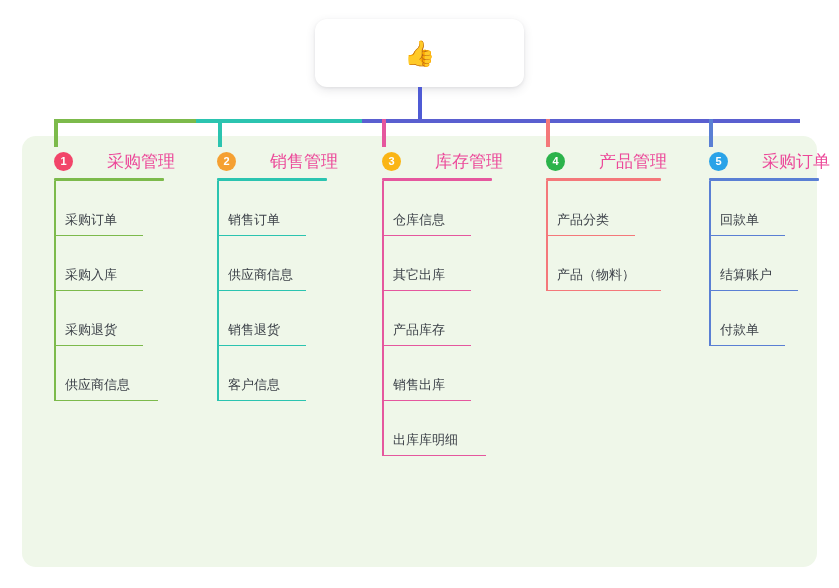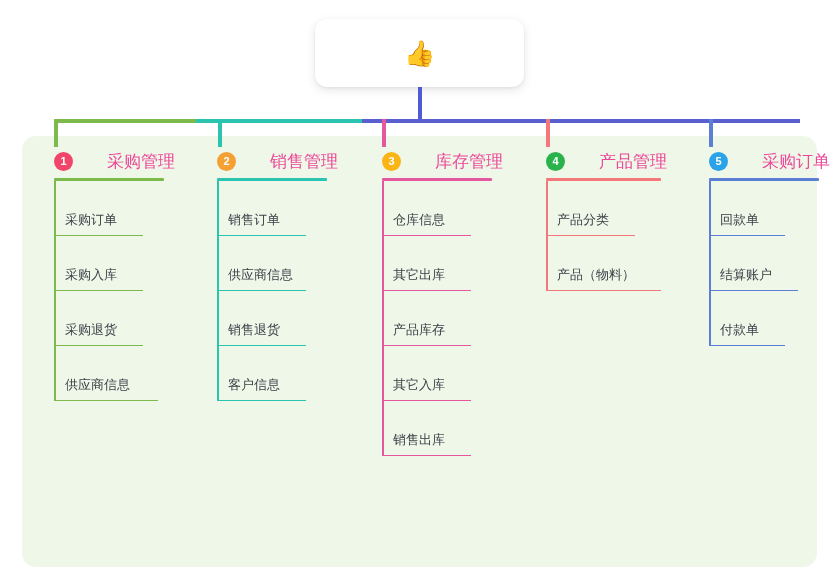--- a/index.html
+++ b/index.html
@@ -236,27 +236,27 @@
             <div class="item-label">其它出库</div>
             <div class="item-underline" style="width: 89px; background: rgb(229, 87, 158);"></div>
           </div>
           <div class="item">
             <div class="item-stem" style="background: rgb(229, 87, 158);"></div>
             <div class="item-label">产品库存</div>
             <div class="item-underline" style="width: 89px; background: rgb(229, 87, 158);"></div>
           </div>
           <div class="item">
             <div class="item-stem" style="background: rgb(229, 87, 158);"></div>
-            <div class="item-label">其它入库</div>
-            <div class="item-underline" style="width: 89px; background: rgb(229, 87, 158);"></div>
-          </div>
-          <div class="item">
-            <div class="item-stem" style="background: rgb(229, 87, 158);"></div>
             <div class="item-label">销售出库</div>
             <div class="item-underline" style="width: 89px; background: rgb(229, 87, 158);"></div>
+          </div>
+          <div class="item">
+            <div class="item-stem" style="background: rgb(229, 87, 158);"></div>
+            <div class="item-label">出库库明细</div>
+            <div class="item-underline" style="width: 104px; background: rgb(229, 87, 158);"></div>
           </div>
         </div>
       </div>
       <div class="column" style="left: 528px; width: 150px;">
         <div class="col-head">
           <span class="badge" style="background: rgb(43, 179, 75);">4</span>
           <span class="col-title">产品管理</span>
         </div>
         <div class="col-underline" style="width: 115px; background: rgb(244, 120, 122);"></div>
         <div class="items">

